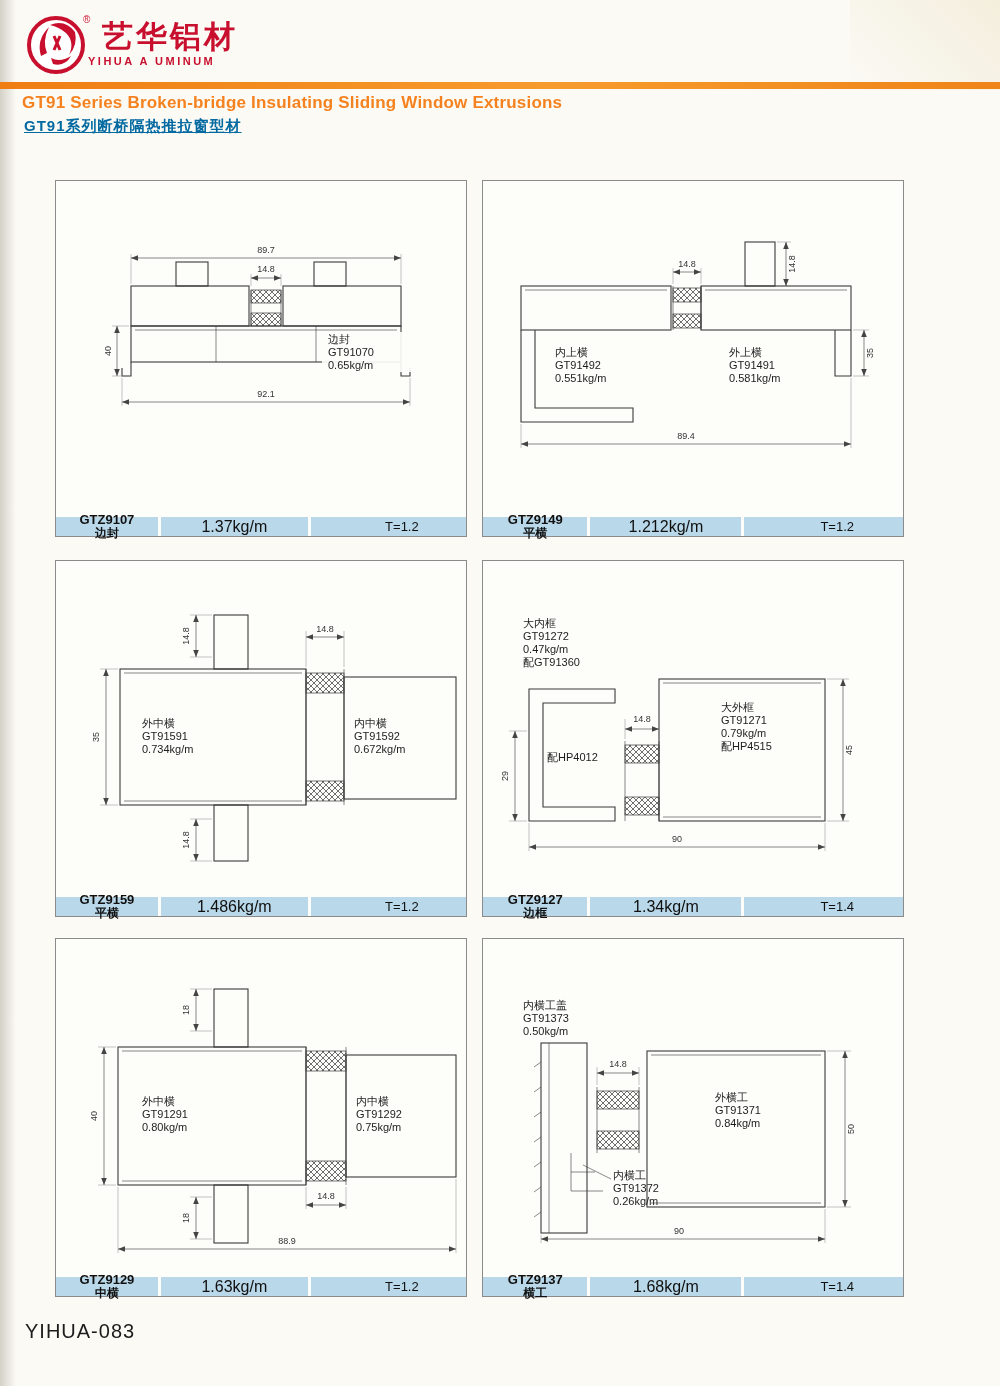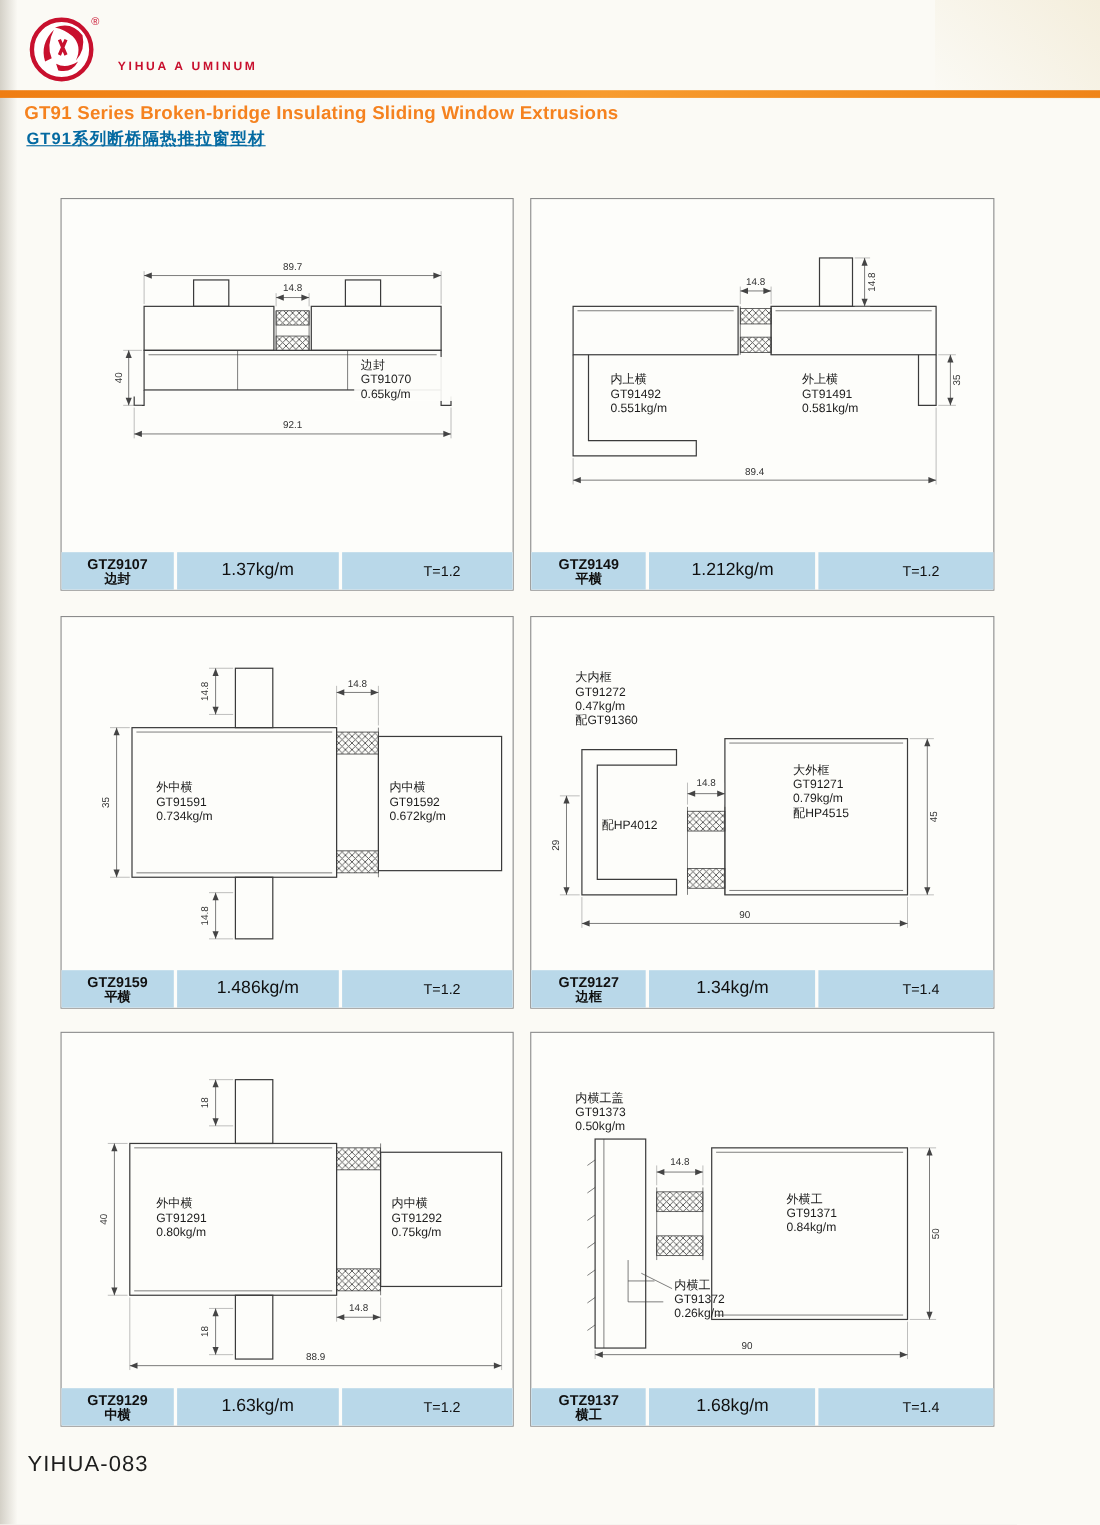--- a/index.html
+++ b/index.html
@@ -6,38 +6,38 @@
   body{font-family:"Liberation Sans",sans-serif;background:#e8e6e0;}
   .page{position:relative;width:1000px;height:1386px;background:#fbfaf5;overflow:hidden;}
   .edge-shadow{position:absolute;left:0;top:0;width:16px;height:100%;
     background:linear-gradient(90deg,rgba(110,100,80,.28),rgba(0,0,0,0));pointer-events:none;}
   .corner-tint{position:absolute;right:0;top:0;width:150px;height:90px;
     background:linear-gradient(225deg,rgba(238,228,200,.55),rgba(238,228,200,0));pointer-events:none;}
 
   
   .logo{position:absolute;left:24px;top:10px;}
   .brand-zh{position:absolute;left:102px;top:16px;font-size:31px;font-weight:bold;color:#c8102e;letter-spacing:3px;}
-  .brand-en{position:absolute;left:107px;top:55px;font-size:11px;font-weight:bold;color:#c8102e;letter-spacing:2.5px;}
+  .brand-en{position:absolute;left:88px;top:55px;font-size:11px;font-weight:bold;color:#c8102e;letter-spacing:2.5px;}
   .orange-bar{position:absolute;left:0;top:82px;width:100%;height:7px;
     background:linear-gradient(90deg,#ef7d12,#f79b2e 55%,#ef8418);}
   .title-en{position:absolute;left:22px;top:93px;font-size:17px;font-weight:bold;color:#f5821f;letter-spacing:.2px;}
   .title-zh{position:absolute;left:24px;top:117px;font-size:15px;font-weight:bold;color:#0369a1;letter-spacing:1px;text-decoration:underline;}
 
   
   .panel{position:absolute;border:1px solid #8b8b8b;background:#fdfdfa;display:flex;flex-direction:column;}
   .p1{left:55px;top:180px;width:410px;height:355px;justify-content:center;}
   .p2{left:482px;top:180px;width:420px;height:355px;}
   .p3{left:55px;top:560px;width:410px;height:355px;}
   .p4{left:482px;top:560px;width:420px;height:355px;}
   .p5{left:55px;top:938px;width:410px;height:357px;}
   .p6{left:482px;top:938px;width:420px;height:357px;}
   .draw{flex:1 1 auto;min-height:0;}
   .draw svg{width:100%;height:100%;display:block;}
 
-  .strip{display:flex;gap:3px;height:34px;background:#fdfdfa;flex:0 0 auto;}
+  .strip{display:flex;gap:3px;height:19px;background:#fdfdfa;flex:0 0 auto;}
   .cell{background:#b9d8e9;display:flex;align-items:center;justify-content:center;color:#101010;}
   .c1{width:27%;flex-direction:column;line-height:1.05;}
   .c2{width:39%;font-size:16px;}
   .c3{width:34%;font-size:13px;padding-left:27px;}
   .code{font-weight:bold;font-size:13px;}
   .cname{font-weight:bold;font-size:12px;}
 
   
   svg .ol{fill:none;stroke:#3b3b3b;stroke-width:1.1;}
   svg .th{fill:none;stroke:#3b3b3b;stroke-width:.6;}
@@ -74,20 +74,21 @@
   <div class="logo">
     <svg width="68" height="68" viewBox="0 0 68 68">
       <circle cx="32" cy="35" r="27" fill="#fff" stroke="#c8102e" stroke-width="4"></circle>
       <path d="M17,46 Q12,30 25,17 Q18,31 23,43 Z" fill="#c8102e"></path>
       <path d="M26,15 Q41,9 51,22 Q54,35 45,45 Q51,32 42,23 Q35,17 26,15 Z" fill="#c8102e"></path>
       <path d="M27,48 Q36,53 47,46 Q41,57 29,54 Z" fill="#c8102e"></path>
       <path d="M30,26 L36,40 M36,26 L30,40" stroke="#c8102e" stroke-width="3" fill="none"></path>
       <text x="59" y="13" font-size="10" fill="#c8102e">®</text>
     </svg>
   </div>
+  <div class="brand-zh">艺华铝材</div>
   <div class="brand-en">YIHUA A UMINUM</div>
   <div class="orange-bar"></div>
   <div class="title-en">GT91 Series Broken-bridge Insulating Sliding Window Extrusions</div>
   <div class="title-zh">GT91系列断桥隔热推拉窗型材</div>
 
   <div class="panel p1">
     <div class="draw">
       <svg viewBox="0 0 410 318" preserveAspectRatio="xMidYMid meet">
         <g>
           <rect class="ol" x="75" y="96" width="118" height="40"></rect>

